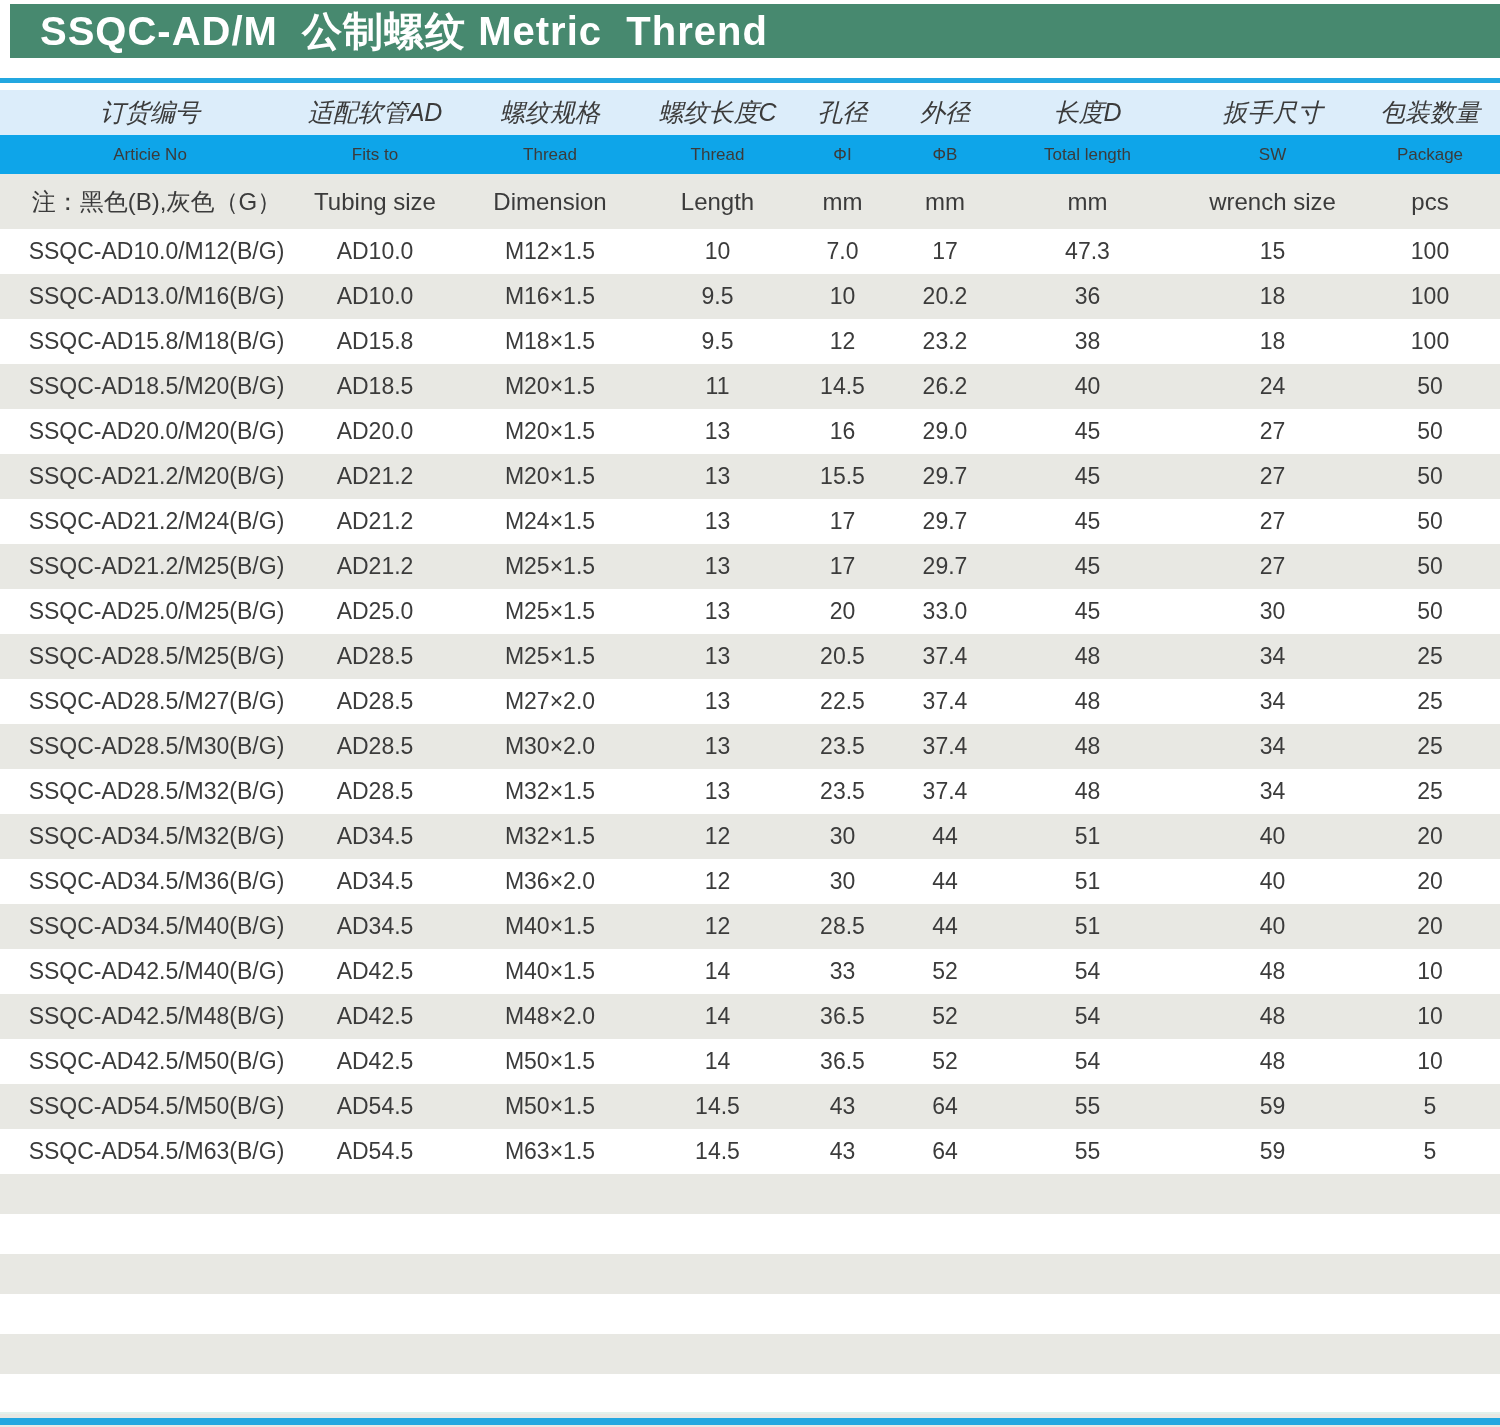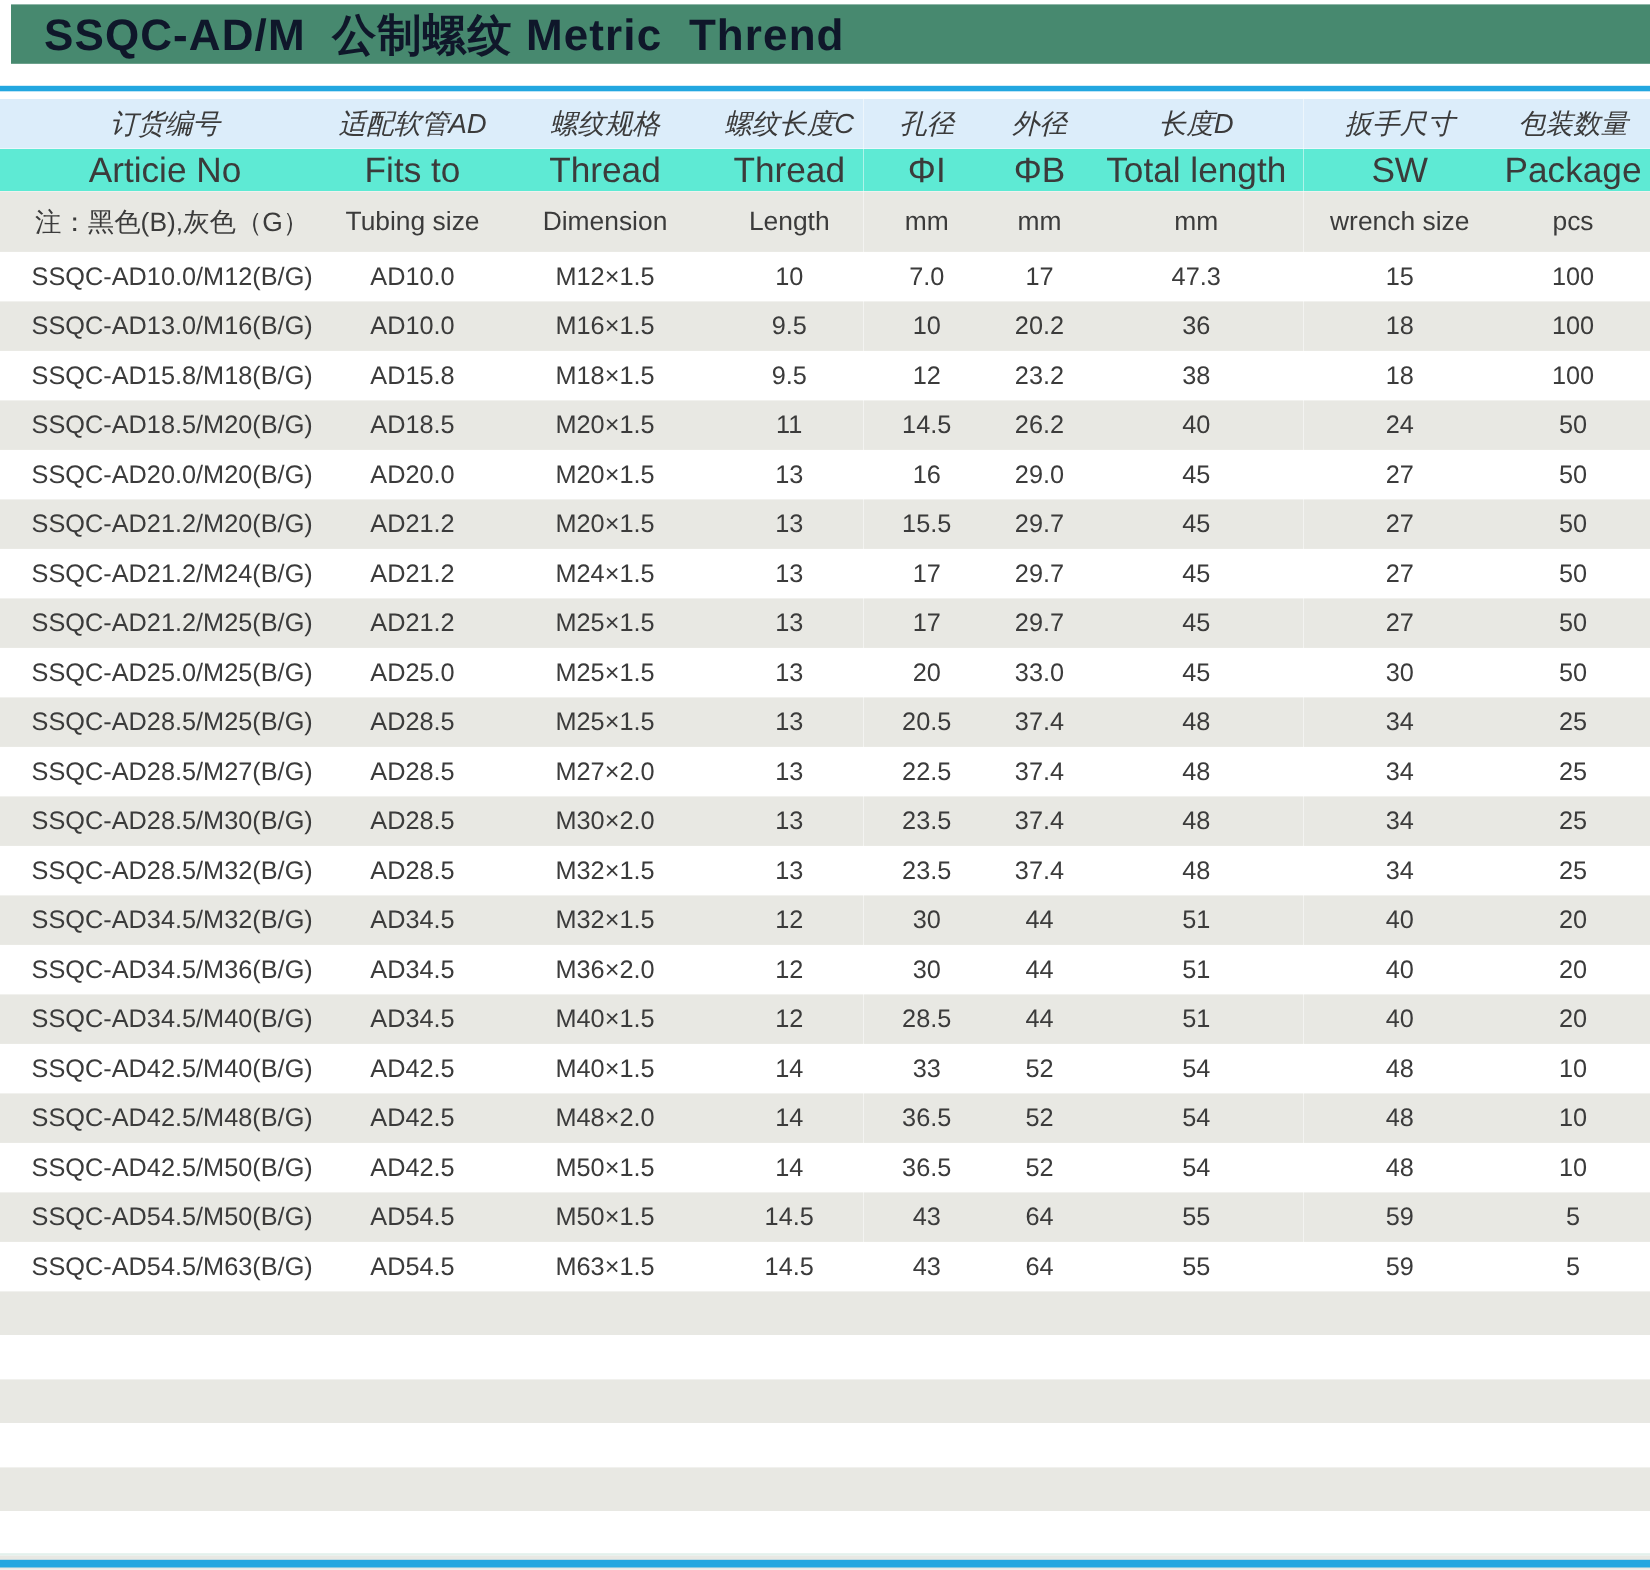--- a/index.html
+++ b/index.html
@@ -11,37 +11,37 @@
   }
   *{margin:0;padding:0;box-sizing:border-box;}
   html,body{width:1500px;height:1427px;background:#ffffff;overflow:hidden;position:relative;
     font-family:"Liberation Sans","DejaVu Sans",sans-serif;color:var(--text-dark);}
   .title-bar{
     position:absolute;left:10px;right:0;top:4px;height:54px;
     background:var(--title-green);
     display:flex;align-items:center;
   }
   .title-bar h1{
-    color:#0f172a;font-size:40px;font-weight:bold;
+    color:#ffffff;font-size:40px;font-weight:bold;
     padding-left:30px;white-space:pre;letter-spacing:1px;
   }
   .accent-line-top{
     position:absolute;left:0;right:0;top:78px;height:5px;
     background:var(--accent-cyan);
   }
   table.spec{
     position:absolute;left:0;top:90px;width:1500px;
     border-collapse:collapse;table-layout:fixed;
   }
   table.spec td,table.spec th{
     text-align:center;vertical-align:middle;font-weight:normal;
     overflow:hidden;white-space:nowrap;
   }
   thead tr.hdr-cn{height:45px;background:var(--header-blue);font-size:25px;font-style:italic;}
-  thead tr.hdr-en{height:39px;background:#5eead4;font-size:32px;margin-top:39px;}
+  thead tr.hdr-en{height:39px;background:#0ea5e9;font-size:17px;margin-top:39px;}
   thead tr.hdr-unit{height:55px;background:var(--stripe-gray);font-size:24px;}
   tbody tr.data-row{height:45px;font-size:23px;background:#ffffff;padding-left:28px;}
   tbody tr.stripe{background:var(--stripe-gray);}
   tbody tr.empty-row{height:40px;background:#ffffff;}
   tbody tr.empty-row.stripe{background:var(--stripe-gray);}
   td.col-article,th.col-article-left{text-align:left;padding-left:13px;}
   .bottom-faint-line{
     position:absolute;left:0;right:0;top:1412px;height:2px;background:#E3F1EC;
   }
   .accent-line-bottom{

